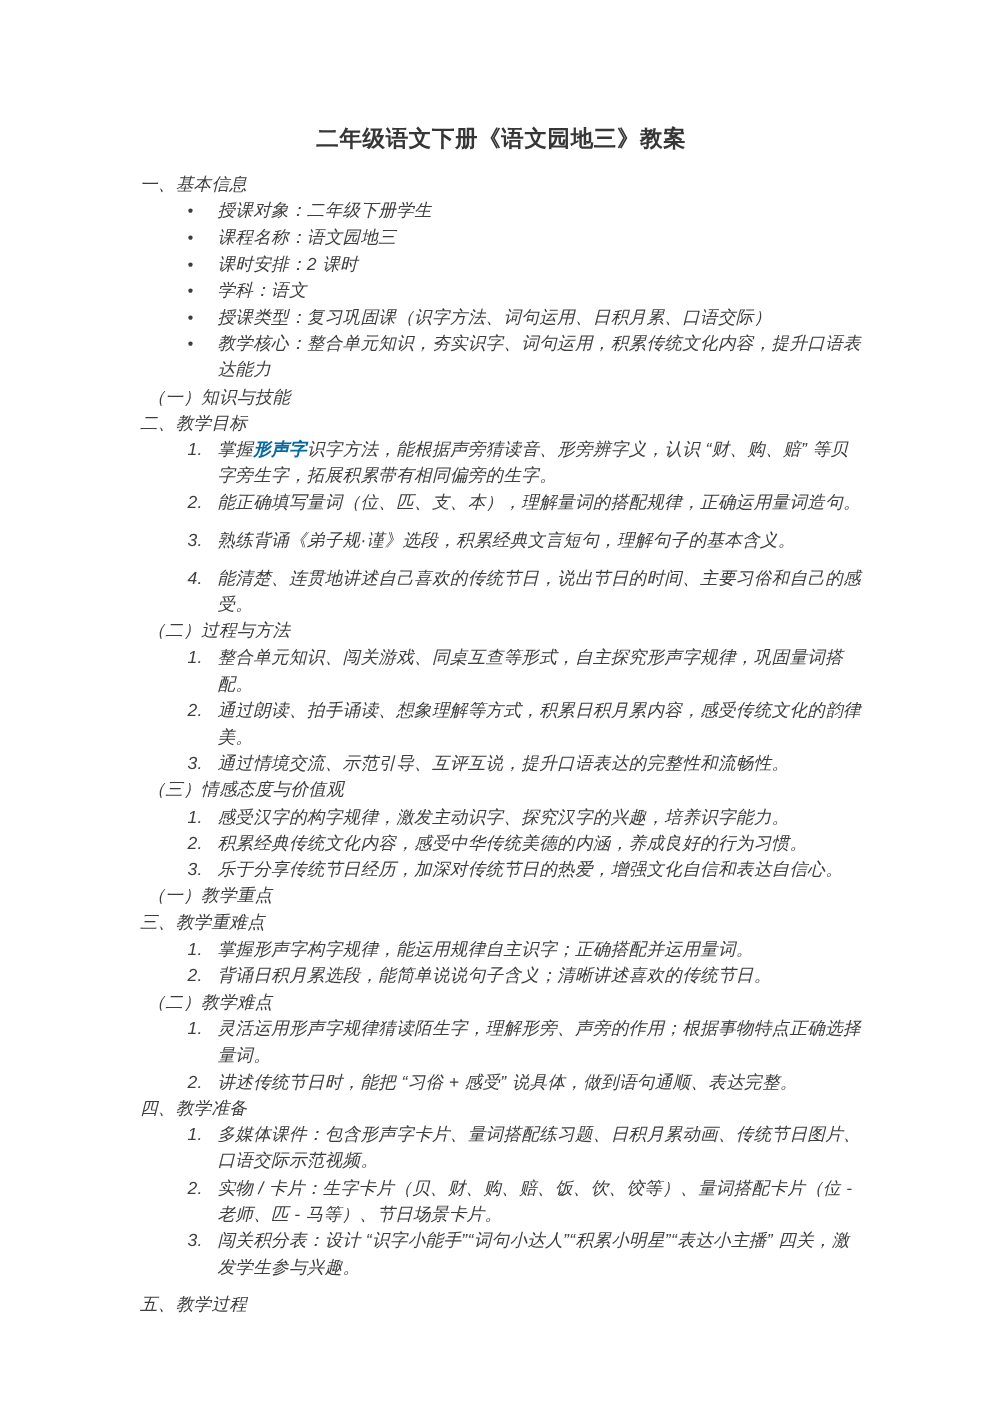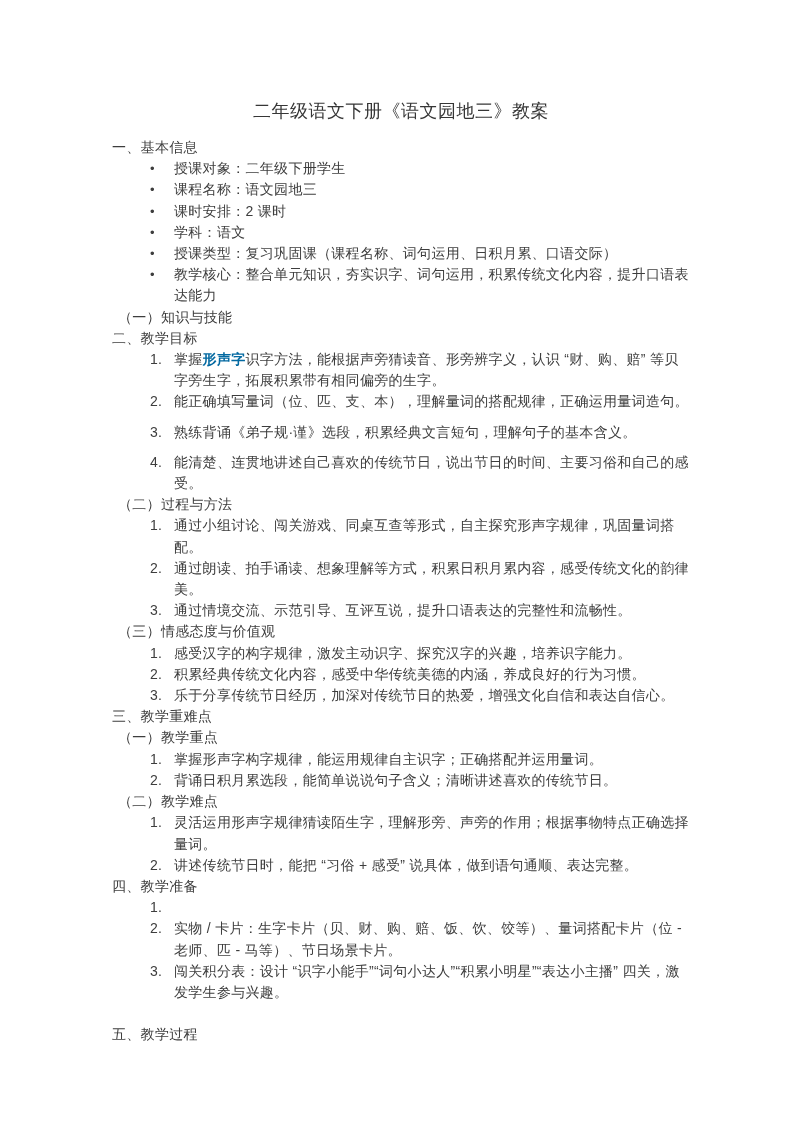--- a/index.html
+++ b/index.html
@@ -14,30 +14,31 @@
     box-sizing: border-box;
     background: #ffffff;
     padding: 98px 104px 0 112px;
     overflow: hidden;
     font-family: "Liberation Sans", "DejaVu Sans", sans-serif;
     color: #3d3d3d;
   }
   .doc-title {
     text-align: center;
     font-size: 18px;
-    font-weight: 400;
+    font-weight: 700;
     line-height: 27px;
     letter-spacing: 0.5px;
     margin: 0 0 12px 0;
     color: #363636;
   }
   .line {
     font-size: 14px;
     line-height: 21.2px;
     letter-spacing: 0.3px;
+    font-style: italic;
   }
   .h1 {  }
   .h2 { padding-left: 6px; }  
   .li {
     display: flex;
     align-items: flex-start;
   }
   .li .marker {
     flex: 0 0 24px;
     margin-left: 38px;
@@ -70,21 +71,21 @@
   <div class="line li">
     <span class="marker bullet">•</span>
     <span class="text">课时安排：2 课时</span>
   </div>
   <div class="line li">
     <span class="marker bullet">•</span>
     <span class="text">学科：语文</span>
   </div>
   <div class="line li">
     <span class="marker bullet">•</span>
-    <span class="text">授课类型：复习巩固课（课程名称、词句运用、日积月累、口语交际）</span>
+    <span class="text">授课类型：复习巩固课（识字方法、词句运用、日积月累、口语交际）</span>
   </div>
   <div class="line li">
     <span class="marker bullet">•</span>
     <span class="text">教学核心：整合单元知识，夯实识字、词句运用，积累传统文化内容，提升口语表达能力</span>
   </div>
 
   <div class="line h2">（一）知识与技能</div>
 
   <div class="line h1">二、教学目标</div>
   <div class="line li">
@@ -100,21 +101,21 @@
     <span class="text">熟练背诵《弟子规·谨》选段，积累经典文言短句，理解句子的基本含义。</span>
   </div>
   <div class="line li gap">
     <span class="marker">4.</span>
     <span class="text">能清楚、连贯地讲述自己喜欢的传统节日，说出节日的时间、主要习俗和自己的感受。</span>
   </div>
 
   <div class="line h2">（二）过程与方法</div>
   <div class="line li">
     <span class="marker">1.</span>
-    <span class="text">通过小组讨论、闯关游戏、同桌互查等形式，自主探究形声字规律，巩固量词搭配。</span>
+    <span class="text">整合单元知识、闯关游戏、同桌互查等形式，自主探究形声字规律，巩固量词搭配。</span>
   </div>
   <div class="line li">
     <span class="marker">2.</span>
     <span class="text">通过朗读、拍手诵读、想象理解等方式，积累日积月累内容，感受传统文化的韵律美。</span>
   </div>
   <div class="line li">
     <span class="marker">3.</span>
     <span class="text">通过情境交流、示范引导、互评互说，提升口语表达的完整性和流畅性。</span>
   </div>
 
@@ -125,23 +126,23 @@
   </div>
   <div class="line li">
     <span class="marker">2.</span>
     <span class="text">积累经典传统文化内容，感受中华传统美德的内涵，养成良好的行为习惯。</span>
   </div>
   <div class="line li">
     <span class="marker">3.</span>
     <span class="text">乐于分享传统节日经历，加深对传统节日的热爱，增强文化自信和表达自信心。</span>
   </div>
 
+  <div class="line h2">（一）教学重点</div>
+
   <div class="line h1">三、教学重难点</div>
-
-  <div class="line h2">（一）教学重点</div>
   <div class="line li">
     <span class="marker">1.</span>
     <span class="text">掌握形声字构字规律，能运用规律自主识字；正确搭配并运用量词。</span>
   </div>
   <div class="line li">
     <span class="marker">2.</span>
     <span class="text">背诵日积月累选段，能简单说说句子含义；清晰讲述喜欢的传统节日。</span>
   </div>
 
   <div class="line h2">（二）教学难点</div>
@@ -150,25 +151,26 @@
     <span class="text">灵活运用形声字规律猜读陌生字，理解形旁、声旁的作用；根据事物特点正确选择量词。</span>
   </div>
   <div class="line li">
     <span class="marker">2.</span>
     <span class="text">讲述传统节日时，能把 “习俗 + 感受” 说具体，做到语句通顺、表达完整。</span>
   </div>
 
   <div class="line h1">四、教学准备</div>
   <div class="line li">
     <span class="marker">1.</span>
+    <span class="text">多媒体课件：包含形声字卡片、量词搭配练习题、日积月累动画、传统节日图片、口语交际示范视频。</span>
   </div>
   <div class="line li">
     <span class="marker">2.</span>
     <span class="text">实物 / 卡片：生字卡片（贝、财、购、赔、饭、饮、饺等）、量词搭配卡片（位 - 老师、匹 - 马等）、节日场景卡片。</span>
   </div>
   <div class="line li">
     <span class="marker">3.</span>
     <span class="text">闯关积分表：设计 “识字小能手”“词句小达人”“积累小明星”“表达小主播” 四关，激发学生参与兴趣。</span>
   </div>
 
-  <div class="line h1" style="margin-top:21px;">五、教学过程</div>
+  <div class="line h1" style="margin-top:9px;">五、教学过程</div>
 
 </div>
 
 </body></html>

